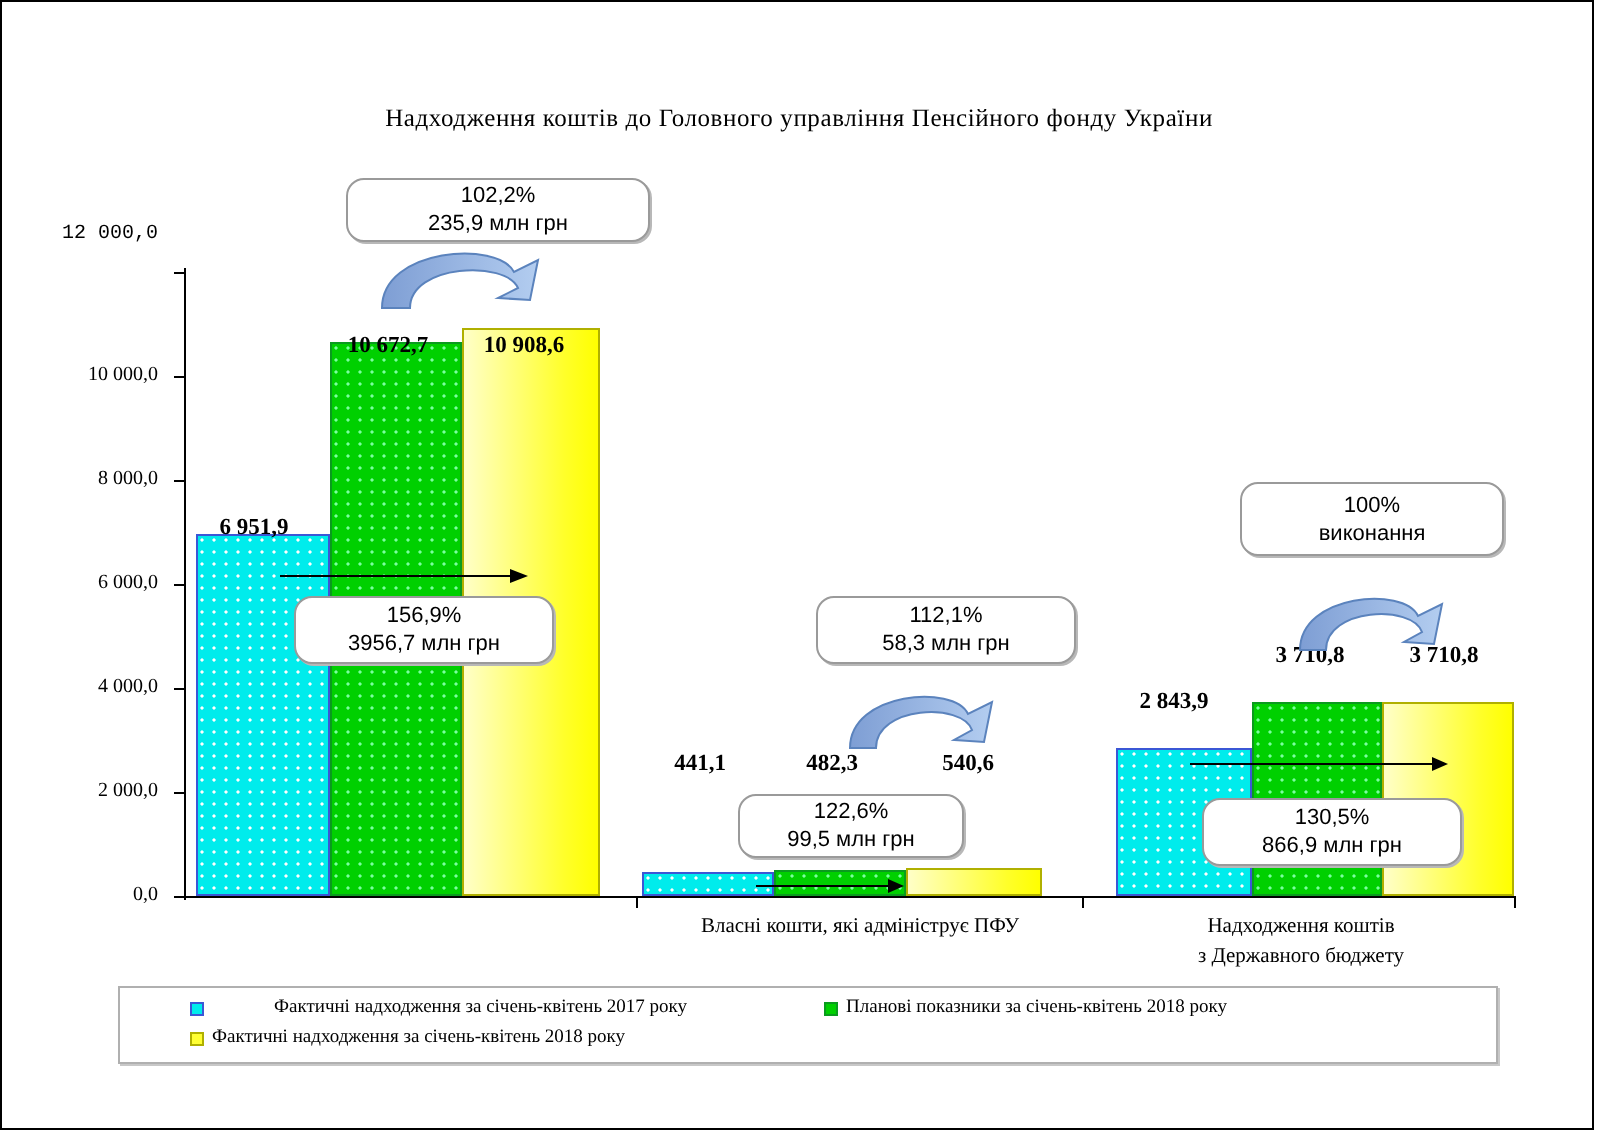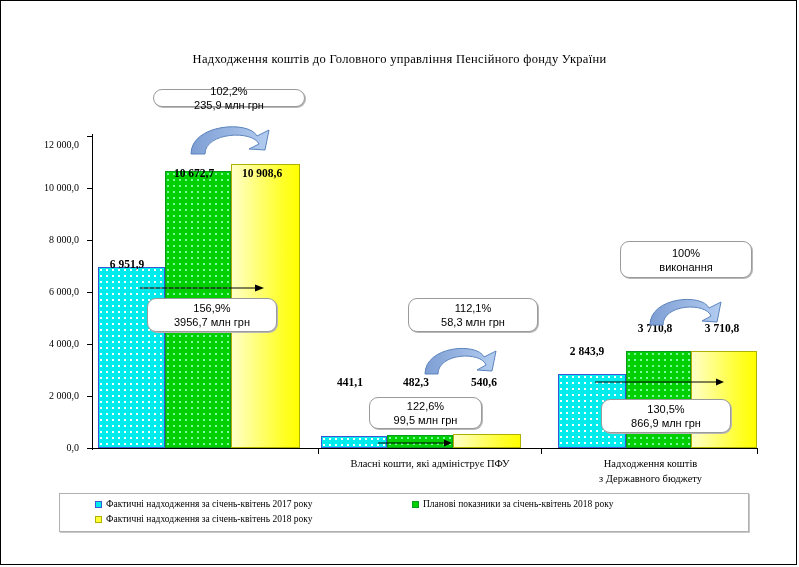--- a/index.html
+++ b/index.html
@@ -125,21 +125,21 @@
 <div id="frame">
 
   <div id="title">
     <div>Надходження коштів до Головного управління Пенсійного фонду  України</div>
   </div>
 
   <div class="axis-y"></div>
   <div class="axis-x"></div>
 
   <div class="tick" style="top:135px;"></div>
-  <div class="ylab" style="left:12px;top:138px;">12 000,0</div>
+  <div class="ylab" style="left:12px;top:111px;font-family:Liberation Mono, monospace;">12 000,0</div>
 
   <div class="tick" style="top:187px;"></div>
   <div class="ylab" style="left:12px;top:181px;">10 000,0</div>
 
   <div class="tick" style="top:239px;"></div>
   <div class="ylab" style="left:12px;top:233px;">8 000,0</div>
 
   <div class="tick" style="top:291px;"></div>
   <div class="ylab" style="left:12px;top:285px;">6 000,0</div>
 
@@ -229,21 +229,21 @@
       </linearGradient>
     </defs>
     <path d="M4,36 C4,8 56,4 63,19 L75,13 L71,33 L56,32 L65,27 C60,13 17,15 17,36 Z" fill="url(#cg3)" stroke="#5b83bd" stroke-width="1"></path>
   </svg>
 
   <svg class="arrow-straight" style="left:594px;top:376px;" width="130" height="10" viewBox="0 0 130 10">
     <line x1="0" y1="5" x2="121" y2="5" stroke="#000" stroke-width="1"></line>
     <polygon points="121,1.5 129,5 121,8.5" fill="#000"></polygon>
   </svg>
 
-  <div class="callout" style="left:152px;top:88px;width:152px;height:18px;">
+  <div class="callout" style="left:172px;top:88px;width:152px;height:32px;">
     <span>102,2%</span>
     <span>235,9 млн грн</span>
   </div>
 
   <div class="callout" style="left:146px;top:297px;width:130px;height:34px;">
     <span>156,9%</span>
     <span>3956,7 млн грн</span>
   </div>
 
   <div class="callout" style="left:407px;top:297px;width:130px;height:34px;">
@@ -260,21 +260,21 @@
     <span>100%</span>
     <span>виконання</span>
   </div>
 
   <div class="callout" style="left:600px;top:398px;width:130px;height:34px;">
     <span>130,5%</span>
     <span>866,9 млн грн</span>
   </div>
 
   <div id="legend">
-    <div class="leg-item" style="left:35px;top:5px;">
+    <div class="leg-item" style="left:35px;top:5px;gap:31px;">
       <span class="swatch sw-cyan"></span>
       <span>Фактичні надходження за січень-квітень 2017 року</span>
     </div>
     <div class="leg-item" style="left:352px;top:5px;">
       <span class="swatch sw-green"></span>
       <span>Планові показники за січень-квітень 2018 року</span>
     </div>
     <div class="leg-item" style="left:35px;top:20px;">
       <span class="swatch sw-yellow"></span>
       <span>Фактичні надходження за січень-квітень 2018 року</span>

